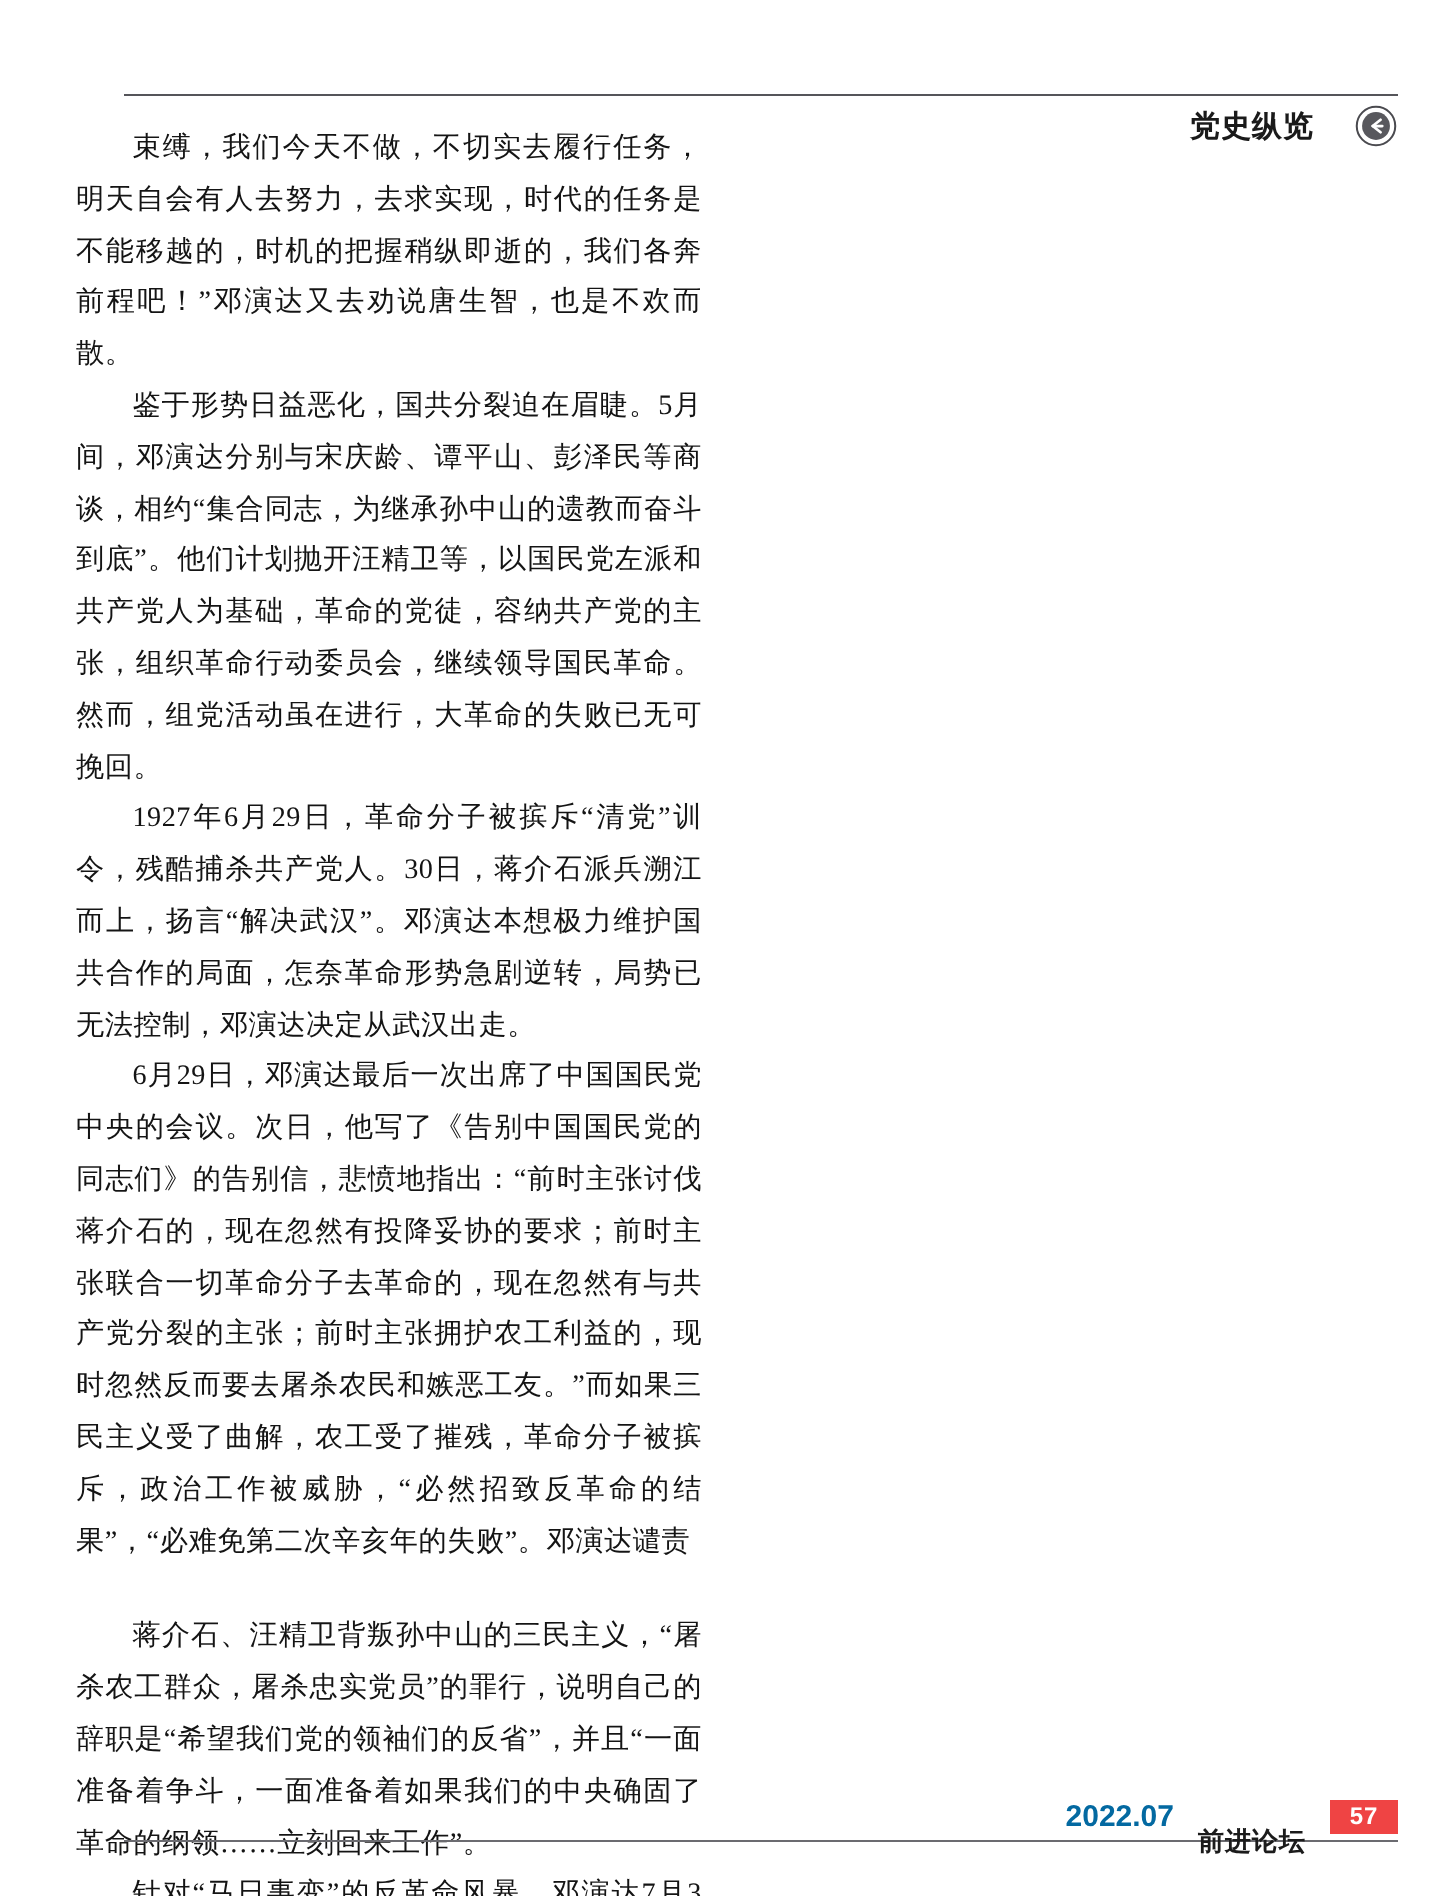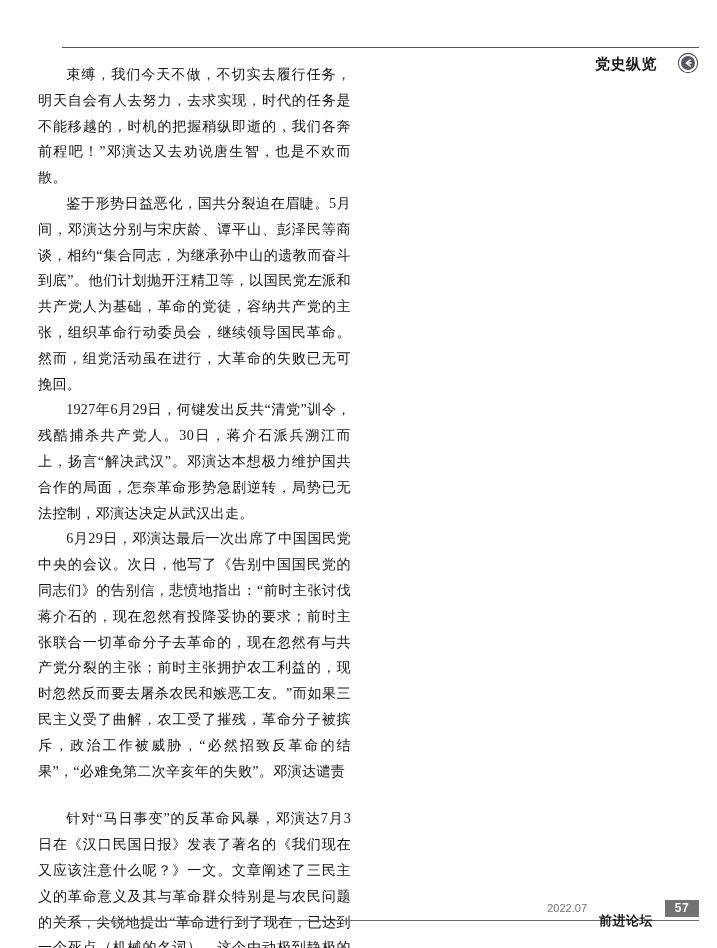--- a/index.html
+++ b/index.html
@@ -129,36 +129,36 @@
     position: absolute;
     right: 18px;
     bottom: 30px;
     display: flex;
     align-items: center;
     gap: 12px;
     height: 20px;
   }
   .footer-date {
     font-family: "Liberation Sans", "DejaVu Sans", sans-serif;
-    font-size: 11px;
-    font-weight: normal;
-    color: #737373;
+    font-size: 15px;
+    font-weight: bold;
+    color: #0369a1;
     line-height: 1;
   }
   .footer-journal {
     font-family: "Liberation Sans", "DejaVu Sans", sans-serif;
     font-size: 13px;
     font-weight: bold;
     color: #1b1b1b;
     line-height: 1;
     letter-spacing: 0.5px;
     margin-top: 24px;
   }
   .footer-pageno {
-    background: #737373;
+    background: #ef4444;
     color: #ffffff;
     font-family: "Liberation Sans", "DejaVu Sans", sans-serif;
     font-size: 12px;
     font-weight: bold;
     min-width: 34px;
     height: 17px;
     display: flex;
     align-items: center;
     justify-content: center;
     letter-spacing: 0.5px;
@@ -178,25 +178,26 @@
       <path d="M10.2 12 H15.4" fill="none" stroke="#ffffff" stroke-width="1.5" stroke-linecap="round"></path>
     </svg>
   </div>
   <div class="rule-top"></div>
 
   <div class="columns">
 
     <div class="col col-left">
       <p class="para">束缚，我们今天不做，不切实去履行任务，明天自会有人去努力，去求实现，时代的任务是不能移越的，时机的把握稍纵即逝的，我们各奔前程吧！”邓演达又去劝说唐生智，也是不欢而散。</p>
       <p class="para">鉴于形势日益恶化，国共分裂迫在眉睫。5月间，邓演达分别与宋庆龄、谭平山、彭泽民等商谈，相约“集合同志，为继承孙中山的遗教而奋斗到底”。他们计划抛开汪精卫等，以国民党左派和共产党人为基础，革命的党徒，容纳共产党的主张，组织革命行动委员会，继续领导国民革命。然而，组党活动虽在进行，大革命的失败已无可挽回。</p>
-      <p class="para">1927年6月29日，何键发出反共“清党”训令，残酷捕杀共产党人。30日，蒋介石派兵溯江而上，扬言“解决武汉”。邓演达本想极力维护国共合作的局面，怎奈革命形势急剧逆转，局势已无法控制，邓演达决定从武汉出走。</p>
+      <p class="para">1927年6月29日，革命分子被摈斥“清党”训令，残酷捕杀共产党人。30日，蒋介石派兵溯江而上，扬言“解决武汉”。邓演达本想极力维护国共合作的局面，怎奈革命形势急剧逆转，局势已无法控制，邓演达决定从武汉出走。</p>
       <p class="para">6月29日，邓演达最后一次出席了中国国民党中央的会议。次日，他写了《告别中国国民党的同志们》的告别信，悲愤地指出：“前时主张讨伐蒋介石的，现在忽然有投降妥协的要求；前时主张联合一切革命分子去革命的，现在忽然有与共产党分裂的主张；前时主张拥护农工利益的，现时忽然反而要去屠杀农民和嫉恶工友。”而如果三民主义受了曲解，农工受了摧残，革命分子被摈斥，政治工作被威胁，“必然招致反革命的结果”，“必难免第二次辛亥年的失败”。邓演达谴责</p>
     </div>
 
     <div class="col col-right">
+      <p class="para">蒋介石、汪精卫背叛孙中山的三民主义，“屠杀农工群众，屠杀忠实党员”的罪行，说明自己的辞职是“希望我们党的领袖们的反省”，并且“一面准备着争斗，一面准备着如果我们的中央确固了革命的纲领……立刻回来工作”。</p>
       <p class="para">针对“马日事变”的反革命风暴，邓演达7月3日在《汉口民国日报》发表了著名的《我们现在又应该注意什么呢？》一文。文章阐述了三民主义的革命意义及其与革命群众特别是与农民问题的关系，尖锐地提出“革命进行到了现在，已达到一个死点（机械的名词）。这个由动极到静极的死点，是中国国民党的生死问题，也是革命的生死问题”，号召“中国国民党的信徒，革命的党徒……要紧紧拿着真正的青天白日的旗子，革命的旗子”，“要为保持总理三民主义的革命性而奋斗；要保持总理及革命党的使命；要贯彻三民主义的革命纲领而讨伐蒋介石及其他一切叛徒”。</p>
 
       <figure class="figure" style="margin:22px 0 0 0;">
         <div class="figure-frame">
           <svg class="scan" viewBox="0 0 266 253" preserveAspectRatio="none">
             <rect x="0" y="0" width="266" height="253" fill="#fcfcfc"></rect>
 
             <rect x="18" y="15" width="226" height="213" fill="#ffffff" stroke="#3a3a3a" stroke-width="1"></rect>
 
             <rect x="22" y="17" width="112" height="15" fill="#e6e6e6"></rect>

